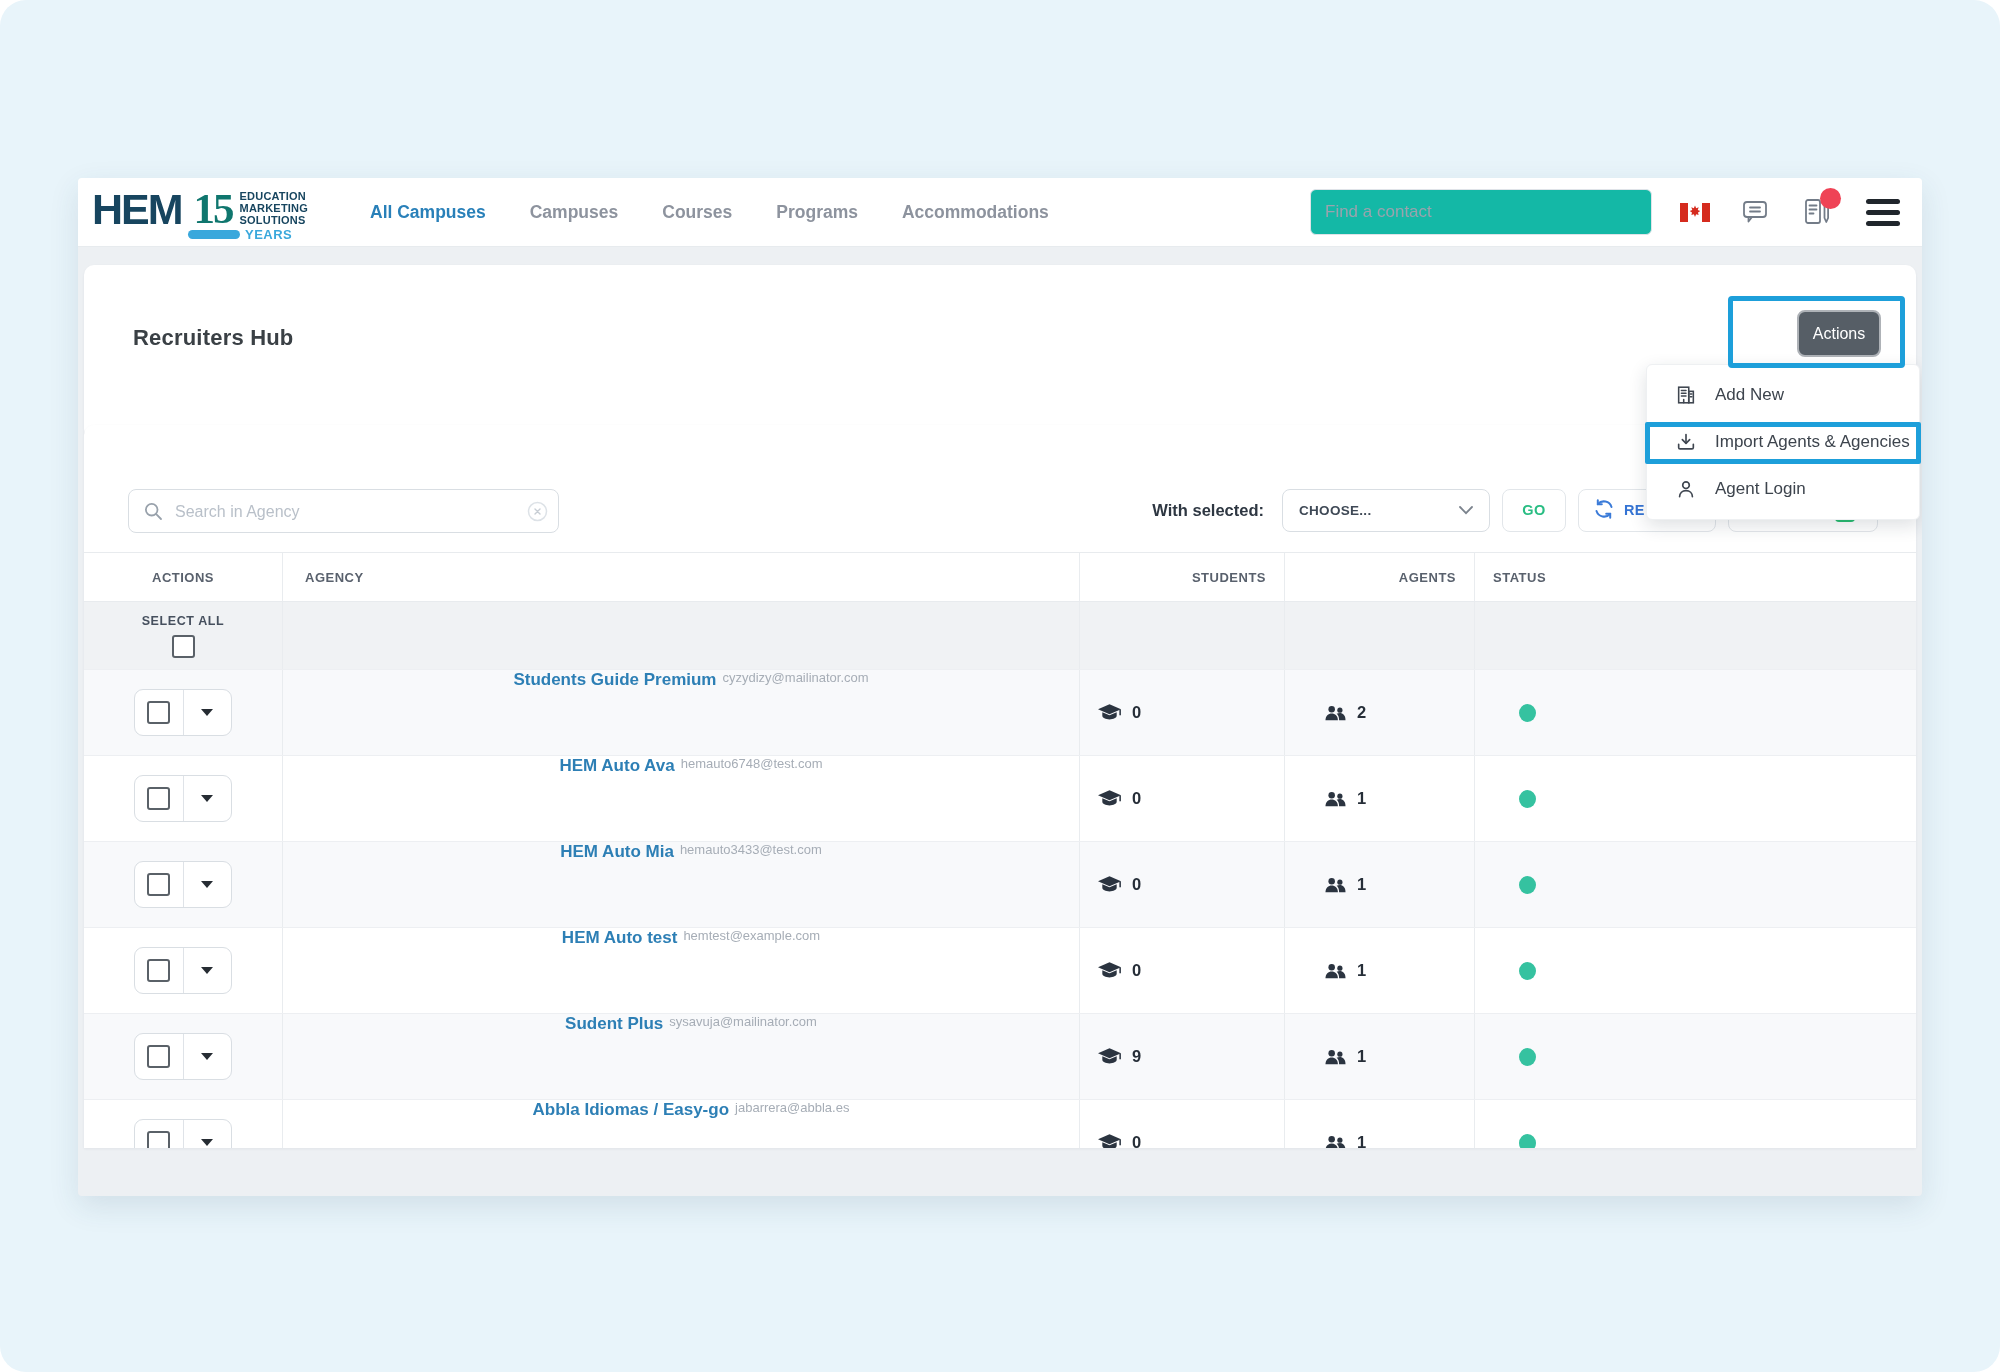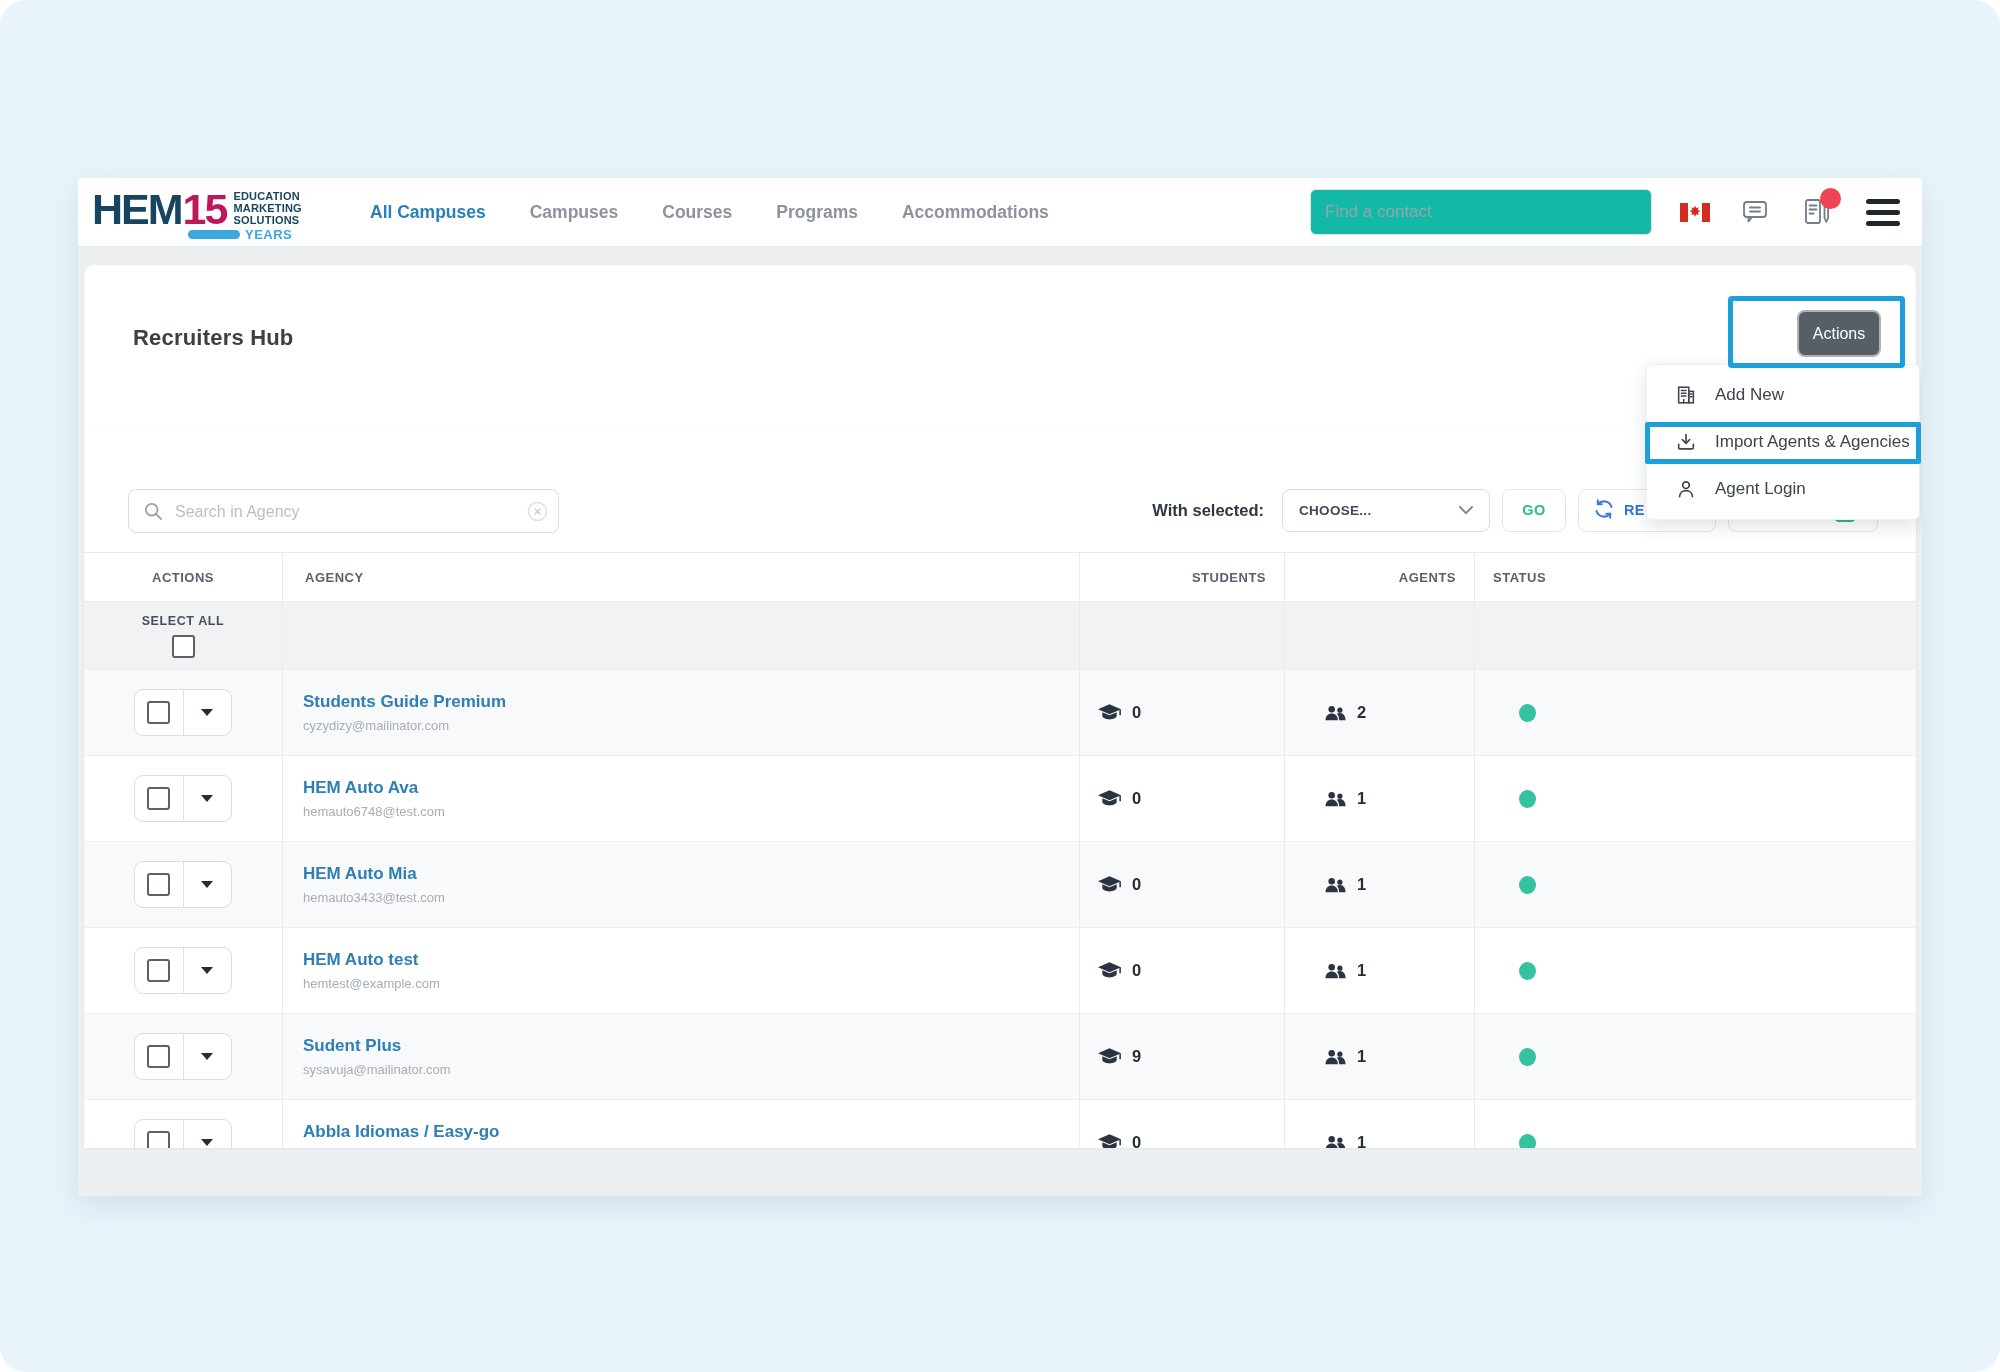--- a/index.html
+++ b/index.html
@@ -6,21 +6,21 @@
     font-family:"Liberation Sans","DejaVu Sans",sans-serif;}
   .frame{position:absolute;inset:0;background:#e8f4fa;border-radius:26px;overflow:hidden;}
   .window{position:absolute;left:78px;top:178px;width:1844px;height:1018px;background:#edf0f3;
     border-radius:4px;box-shadow:0 10px 30px rgba(40,70,100,.12);overflow:hidden;}
   
   .nav{height:68px;background:#fff;display:flex;align-items:center;padding:0 22px 0 14px;
     border-bottom:1px solid #e7ebee;position:relative;z-index:10;}
   .logo{display:flex;align-items:flex-start;position:relative;width:260px;height:62px;flex:0 0 auto;}
   .logo .big{font-size:43px;font-weight:800;letter-spacing:-2px;line-height:56px;}
   .logo .hem{color:#17455f;}
-  .logo .num{color:#be185d;margin-left:1px;}
+  .logo .num{color:#0f766e;margin-left:12px;font-family:Liberation Serif, serif;}
   .logo .sub{margin-left:7px;padding-top:9px;color:#17455f;font-size:11px;font-weight:800;line-height:12px;letter-spacing:.2px;}
   .logo .yearsrow{position:absolute;left:96px;top:46px;display:flex;align-items:center;gap:5px;}
   .logo .bar{width:52px;height:9px;border-radius:5px;background:#3aa8dc;}
   .logo .years{color:#3aa8dc;font-size:13px;font-weight:800;letter-spacing:.5px;}
   .navlinks{display:flex;gap:44px;margin-left:18px;}
   .navlink{font-size:17.5px;font-weight:600;color:#8d939e;cursor:pointer;white-space:nowrap;}
   .navlink.active{color:#2980b9;}
   .contact-search{margin-left:auto;margin-right:28px;width:340px;height:44px;border:1.5px solid #dfe3e8;
     border-radius:6px;background:#14b8a6;}
   .contact-search input{width:100%;height:100%;border:none;outline:none;background:transparent;
@@ -85,21 +85,21 @@
   .sel-label{font-size:12.5px;font-weight:700;color:#46505e;letter-spacing:.6px;}
   .cb{width:19px;height:19px;border:2px solid #5a6168;border-radius:3px;background:#fff;cursor:pointer;}
   .drow{height:85px;border-top:1px solid #edeff2;}
   .drow.gray{background:#f8f9fb;}
   .drow.white{background:#fff;}
   .rowbtn{width:96px;height:45px;border:1.5px solid #d9dee3;border-radius:9px;background:#fff;
     display:flex;margin:0 auto;overflow:hidden;}
   .rb-half{flex:1;display:flex;align-items:center;justify-content:center;cursor:pointer;}
   .rb-half:first-child{border-right:1px solid #dfe3e8;}
   .tri{width:0;height:0;border-left:6px solid transparent;border-right:6px solid transparent;border-top:7px solid #262c33;}
-  .c-agency-body{flex-direction:column;align-items:flex-start;justify-content:center;gap:6px;padding-left:20px;}
+  .c-agency-body{align-items:flex-start;justify-content:center;gap:6px;padding-left:20px;}
   .agency-name{font-size:17px;font-weight:600;color:#2d7fb5;cursor:pointer;text-decoration:none;}
   .agency-email{font-size:13px;color:#a6adb6;}
   .numcell-students{padding-left:18px;gap:11px;}
   .numcell-agents{padding-left:40px;gap:11px;}
   .numval{font-size:16.5px;font-weight:600;color:#262e38;}
   .c-status-body{padding-left:44px;}
   .dot{width:17px;height:18px;border-radius:50%;background:#35c2a0;}
   .bottomstrip{height:19px;background:#f0f2f4;border-top:1px solid #e9ecef;}
 </style>
 </head>

